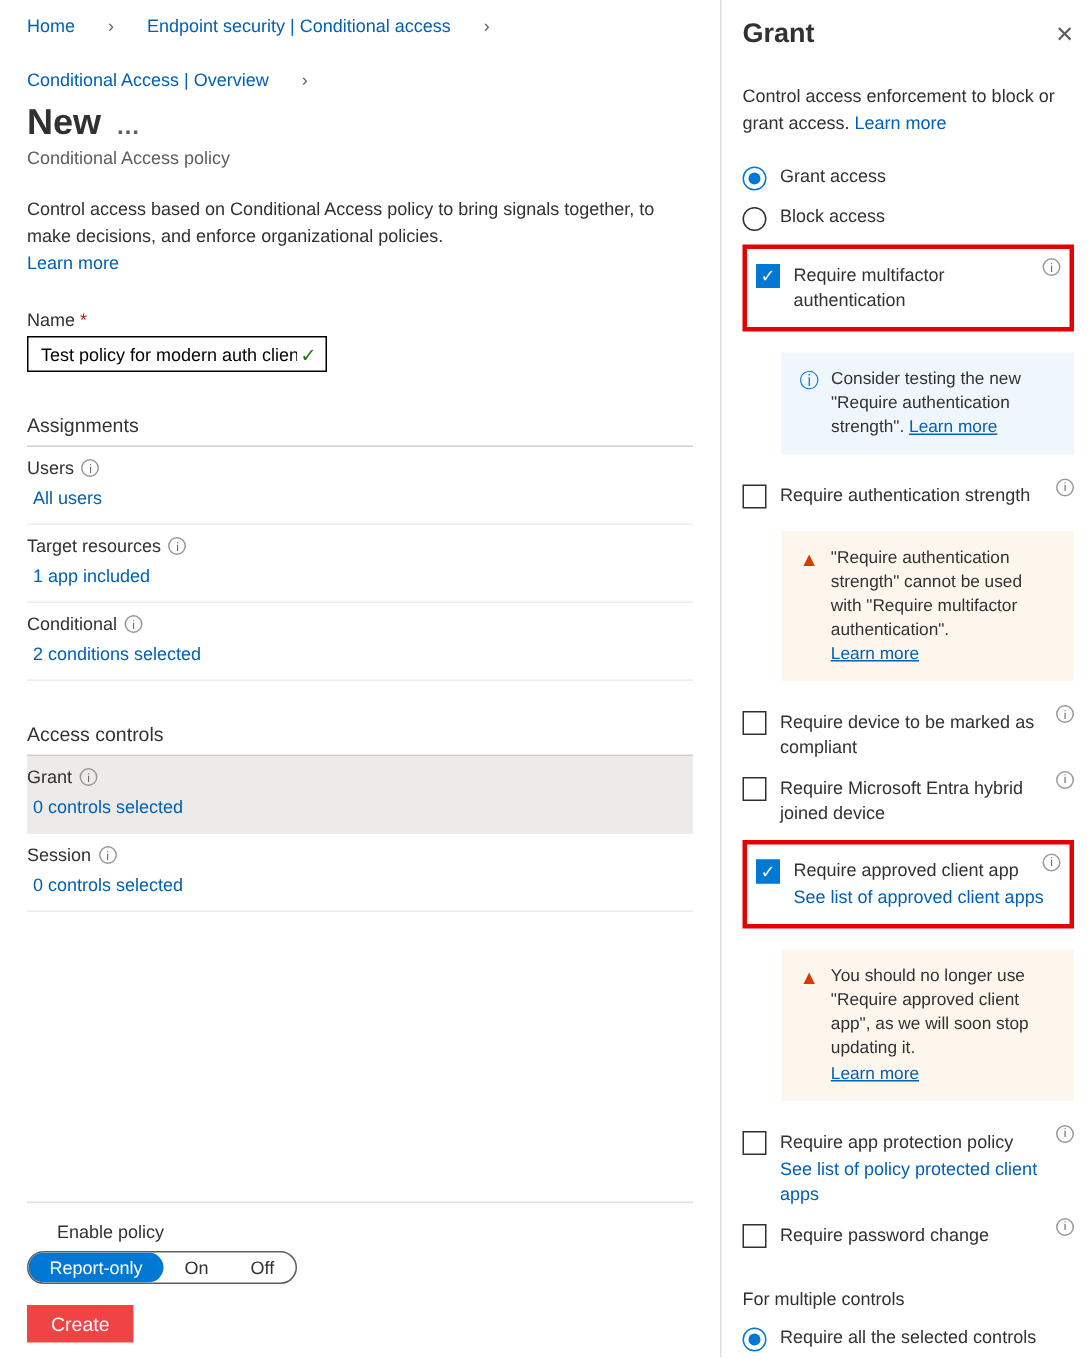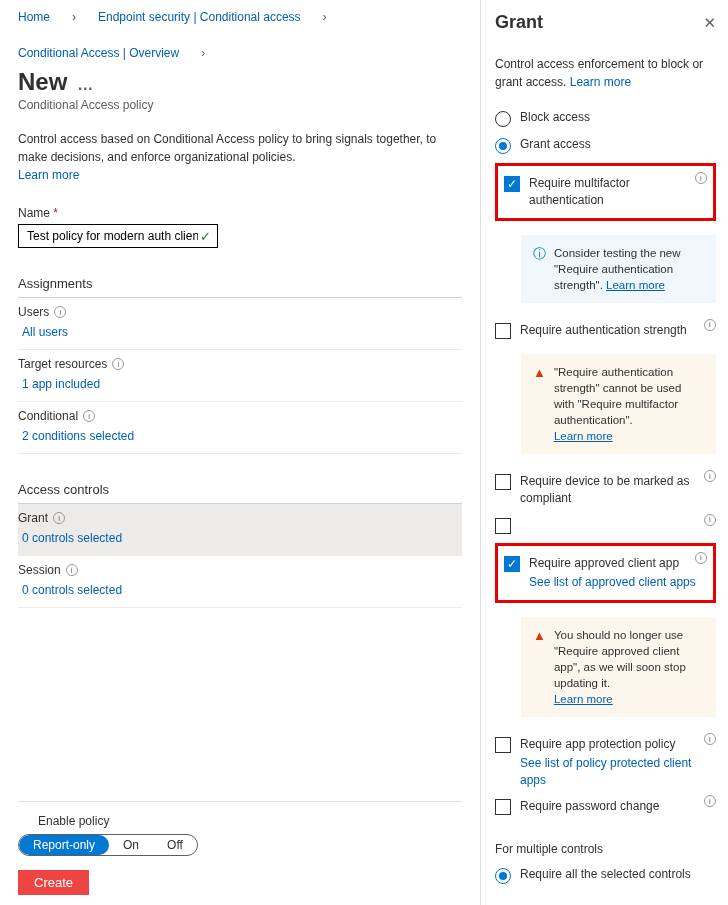--- a/index.html
+++ b/index.html
@@ -299,26 +299,26 @@
     <h2>Grant</h2>
     <span class="close-x">✕</span>
   </div>
 
   <div class="blade-desc">
     <span>Control access enforcement to block or grant access.</span>
     <a href="#">Learn more</a>
   </div>
 
   <div class="radio-row">
+    <span class="radio checked"></span>
+    <span class="lbl">Grant access</span>
+  </div>
+  <div class="radio-row">
     <span class="radio"></span>
     <span class="lbl">Block access</span>
-  </div>
-  <div class="radio-row">
-    <span class="radio checked"></span>
-    <span class="lbl">Grant access</span>
   </div>
 
   <div class="highlight-box">
     <div class="check-row check-right-info">
       <span class="checkbox checked">✓</span>
       <span class="lbl">Require multifactor authentication</span>
       <span class="info-icon">i</span>
     </div>
   </div>
 
@@ -345,20 +345,21 @@
   </div>
 
   <div class="check-row check-right-info">
     <span class="checkbox"></span>
     <span class="lbl">Require device to be marked as compliant</span>
     <span class="info-icon">i</span>
   </div>
 
   <div class="check-row check-right-info">
     <span class="checkbox"></span>
+    <span class="lbl">Require Microsoft Entra hybrid joined device</span>
     <span class="info-icon">i</span>
   </div>
 
   <div class="highlight-box">
     <div class="check-row check-right-info">
       <span class="checkbox checked">✓</span>
       <div class="lbl">
         <span>Require approved client app</span>
         <a href="#" class="sublink">See list of approved client apps</a>
       </div>

